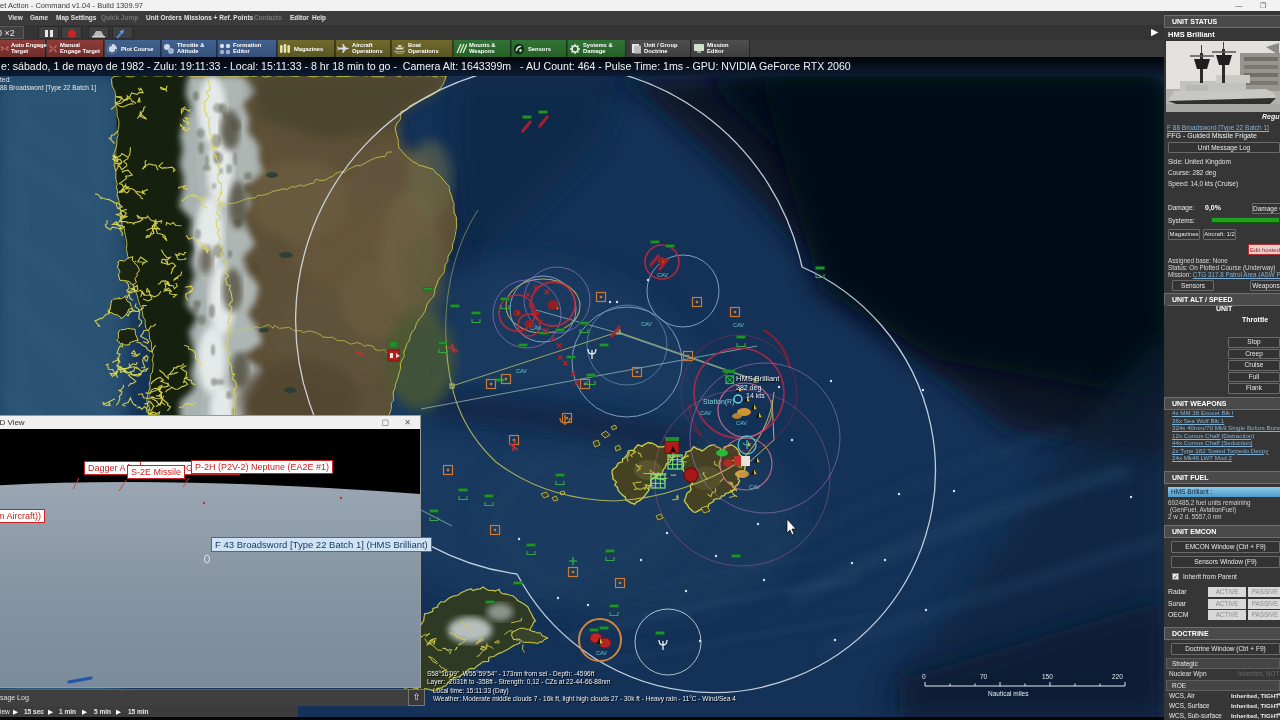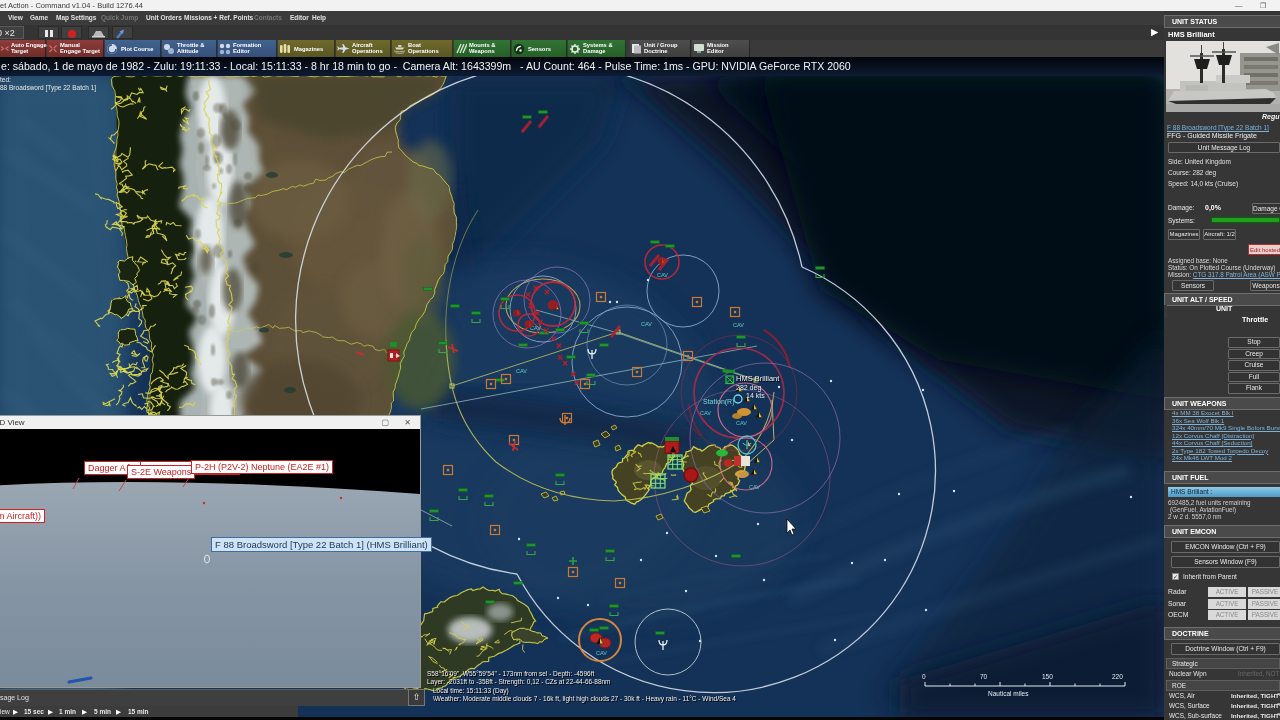--- a/index.html
+++ b/index.html
@@ -1,19 +1,19 @@
 <!DOCTYPE html>
 <html><head><meta charset="utf-8"><style>
 *{margin:0;padding:0;box-sizing:border-box}
 body{width:1280px;height:720px;position:relative;overflow:hidden;background:#000;font-family:"Liberation Sans",sans-serif}
 .abs{position:absolute}
 </style></head><body>
 
 <div class="abs" style="left:0;top:0;width:1280px;height:11px;background:#f2f2f2;color:#3a3a3a;font-size:7.5px;line-height:11px">
-<span style="margin-left:0px">et Action  -  Command v1.04  -  Build 1276.44</span>
+<span style="margin-left:0px">et Action  -  Command v1.04  -  Build 1309.97</span>
 <span class="abs" style="left:1235px;top:0;color:#555">—</span><span class="abs" style="left:1260px;top:0;color:#555;font-size:7px">❐</span></div>
 
 <div class="abs" style="left:0;top:11px;width:1164px;height:14px;background:#3b3b3b;font-size:6.5px">
     <span style="position:absolute;left:8px;top:3px;color:#e2e2e2;font-weight:bold">View</span>
     <span style="position:absolute;left:30px;top:3px;color:#e2e2e2;font-weight:bold">Game</span>
     <span style="position:absolute;left:56px;top:3px;color:#e2e2e2;font-weight:bold">Map Settings</span>
     <span style="position:absolute;left:101px;top:3px;color:#777;font-weight:bold">Quick Jump</span>
     <span style="position:absolute;left:146px;top:3px;color:#e2e2e2;font-weight:bold">Unit Orders</span>
     <span style="position:absolute;left:184px;top:3px;color:#e2e2e2;font-weight:bold">Missions + Ref. Points</span>
     <span style="position:absolute;left:254px;top:3px;color:#777;font-weight:bold">Contacts</span>
@@ -711,24 +711,24 @@
 <rect width="479" height="258" fill="#000"></rect>
 <path d="M0,60 Q200,44 479,65 L479,258 L0,258 Z" fill="url(#sea3d)"></path>
 <path d="M128,253 l22,-4" stroke="#2255aa" stroke-width="3" stroke-linecap="round"></path>
 <ellipse cx="266" cy="130" rx="2.5" ry="4" fill="none" stroke="#dfe6ea" stroke-width="1"></ellipse>
 <circle cx="263" cy="74" r="1.2" fill="#cc3322"></circle>
       <circle cx="400" cy="69" r="1.2" fill="#cc3322"></circle>
 <path d="M138,49 l-6,11 M185,51 l-7,11 M248,49 l-6,9" stroke="#cc4444" stroke-width="1"></path>
 </svg>
 <div style="position:absolute;left:196px;top:45px;background:#fff;border:1px solid #cc2222;color:#cc2222;font-size:9px;padding:0 3px;line-height:12px;white-space:nowrap">Neptune SIGINT (EA2E</div>
 <div style="position:absolute;left:143px;top:45px;background:#fff;border:1px solid #cc2222;color:#cc2222;font-size:9px;padding:0 3px;line-height:12px;white-space:nowrap">Dagger A [N</div>
-<div style="position:absolute;left:186px;top:49px;background:#fff;border:1px solid #cc2222;color:#cc2222;font-size:9px;padding:0 3px;line-height:12px;white-space:nowrap">S-2E Weapons</div>
+<div style="position:absolute;left:186px;top:49px;background:#fff;border:1px solid #cc2222;color:#cc2222;font-size:9px;padding:0 3px;line-height:12px;white-space:nowrap">S-2E Missile</div>
 <div style="position:absolute;left:250px;top:44px;background:#fff;border:1px solid #cc2222;color:#cc2222;font-size:9px;padding:0 3px;line-height:12px;white-space:nowrap">P-2H (P2V-2) Neptune (EA2E #1)</div>
 <div style="position:absolute;left:52px;top:93px;background:#fff;border:1px solid #cc2222;color:#cc2222;font-size:9px;padding:0 3px;line-height:12px;white-space:nowrap">m Aircraft))</div>
-<div style="position:absolute;left:270px;top:121px;background:#cfe3f5;border:1px solid #3b6ea5;color:#16355c;font-size:9.5px;padding:0 3px;line-height:13px;white-space:nowrap">F 88 Broadsword [Type 22 Batch 1] (HMS Brilliant)</div>
+<div style="position:absolute;left:270px;top:121px;background:#cfe3f5;border:1px solid #3b6ea5;color:#16355c;font-size:9.5px;padding:0 3px;line-height:13px;white-space:nowrap">F 43 Broadsword [Type 22 Batch 1] (HMS Brilliant)</div>
 </div>
 
 <div style="position:absolute;left:0;top:689px;width:408px;height:17px;background:#3f3f3f;border-top:1px solid #5f5f5f;box-sizing:border-box;color:#e0e0e0;font-size:7px;line-height:15px;padding-left:0px">sage Log</div>
 <div style="position:absolute;left:408px;top:689px;width:17px;height:17px;background:#3a3a3a;border:1px solid #777;box-sizing:border-box;color:#eee;font-size:9px;text-align:center;line-height:15px">⇧</div>
 <div style="position:absolute;left:0;top:706px;width:298px;height:11px;background:#3c3c3c;color:#e8e8e8;font-size:6.5px;line-height:11px">
 <span style="position:absolute;left:0">iew</span>
 <span style="position:absolute;left:13px;color:#fff">▶</span>
     <span style="position:absolute;left:24px;font-weight:bold">15 sec</span>
 <span style="position:absolute;left:48px;color:#fff">▶</span>
     <span style="position:absolute;left:59px;font-weight:bold">1 min</span>

